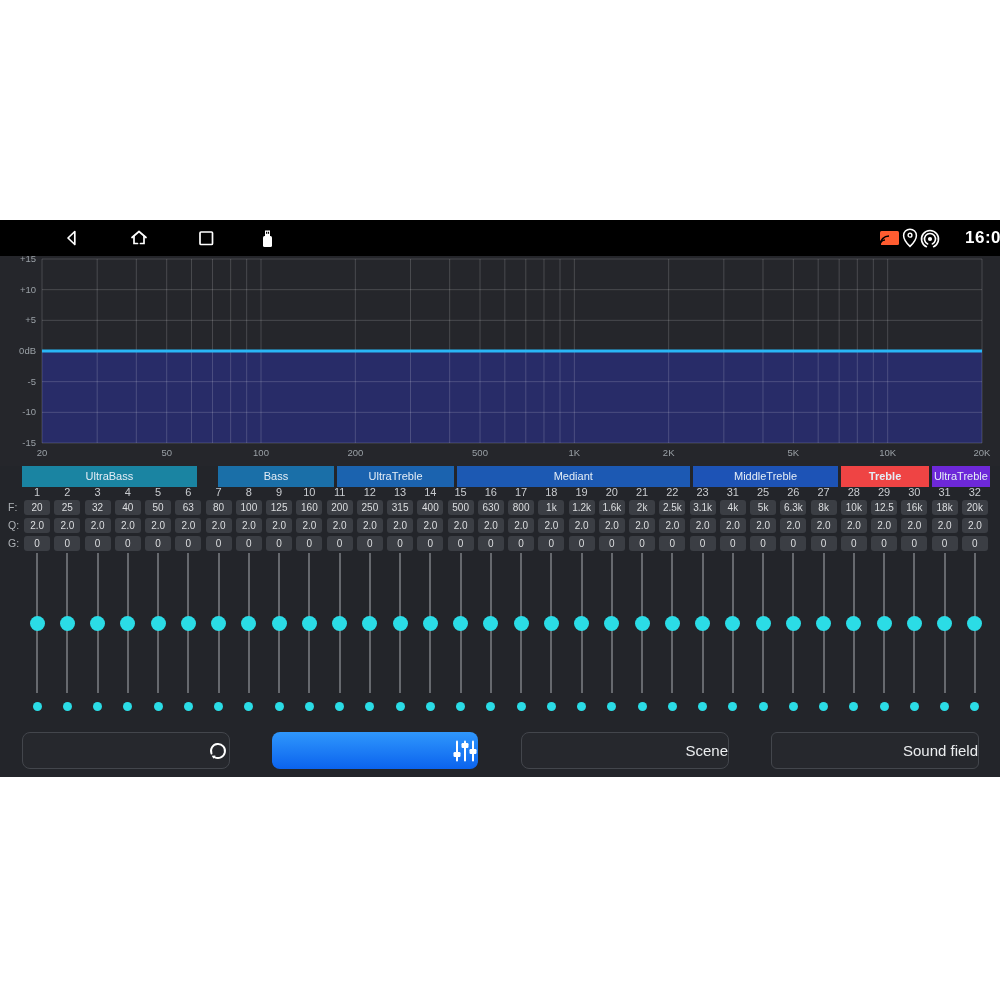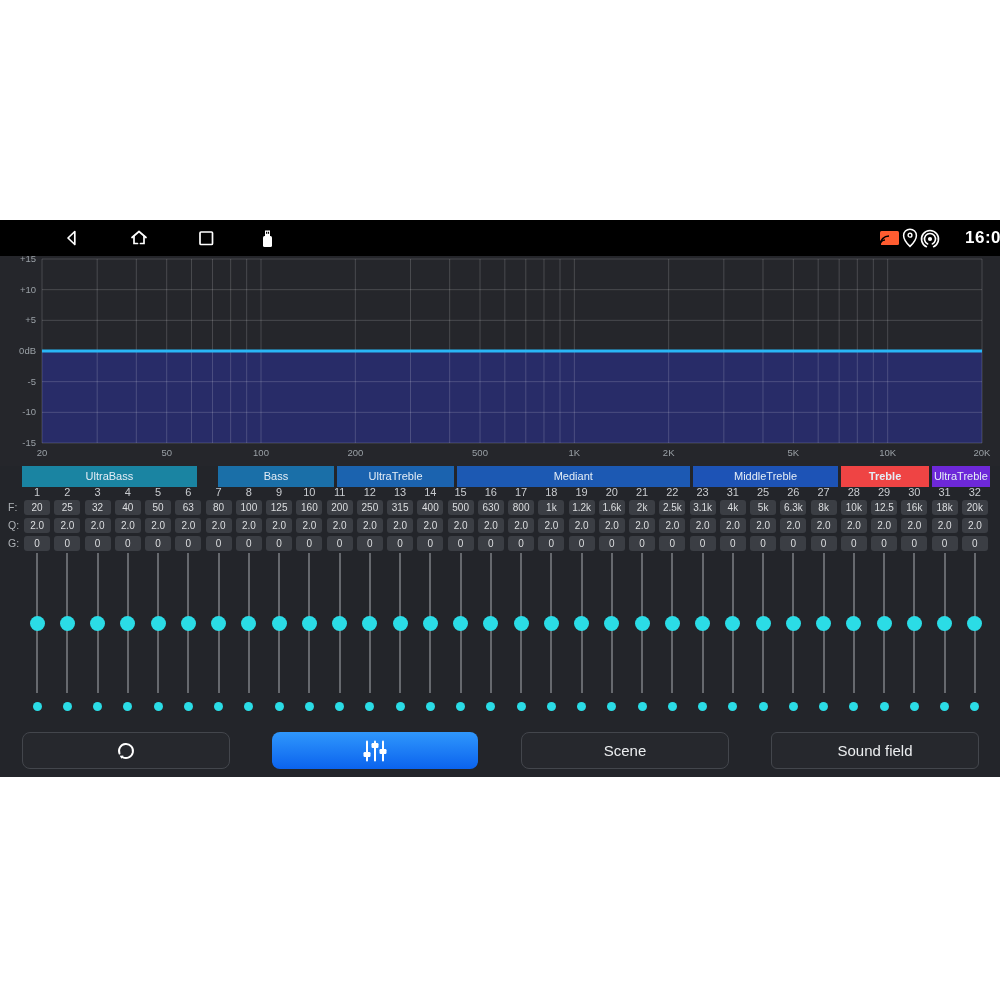--- a/index.html
+++ b/index.html
@@ -34,21 +34,21 @@
   
   .sliders{top:333px;height:140px;}
   .slider-col{position:relative;height:140px;}
   .slider-track{position:absolute;left:calc(50% - 1px);top:0;bottom:0;width:2px;background:#66696e;}
   .slider-thumb{position:absolute;left:calc(50% - 7.5px);width:15px;height:15px;border-radius:50%;background:#2bdce6;}
   .dots{top:481px;height:10px;}
   .dot-col{display:flex;align-items:center;justify-content:center;}
   .channel-dot{width:9px;height:9px;border-radius:50%;background:#2bdce6;}
 
   
-  .btn{position:absolute;top:512px;height:37px;border-radius:8px;display:flex;align-items:center;justify-content:center;box-sizing:border-box;cursor:pointer;}
+  .btn{position:absolute;top:512px;height:37px;border-radius:8px;display:flex;align-items:center;justify-content:flex-end;box-sizing:border-box;cursor:pointer;}
   .btn-dark{background:#26282d;border:1px solid #43464c;color:#eceef0;font-size:15px;}
   .btn-blue{background:linear-gradient(180deg,#2f97fc 0%,#0b63ee 100%);}
   .btn-reset{left:22px;width:208px;}
   .btn-eq{left:272px;width:206px;}
   .btn-scene{left:521px;width:208px;}
   .btn-sound{left:771px;width:208px;border-radius:6px;}
 </style>
 </head>
 <body>
 

